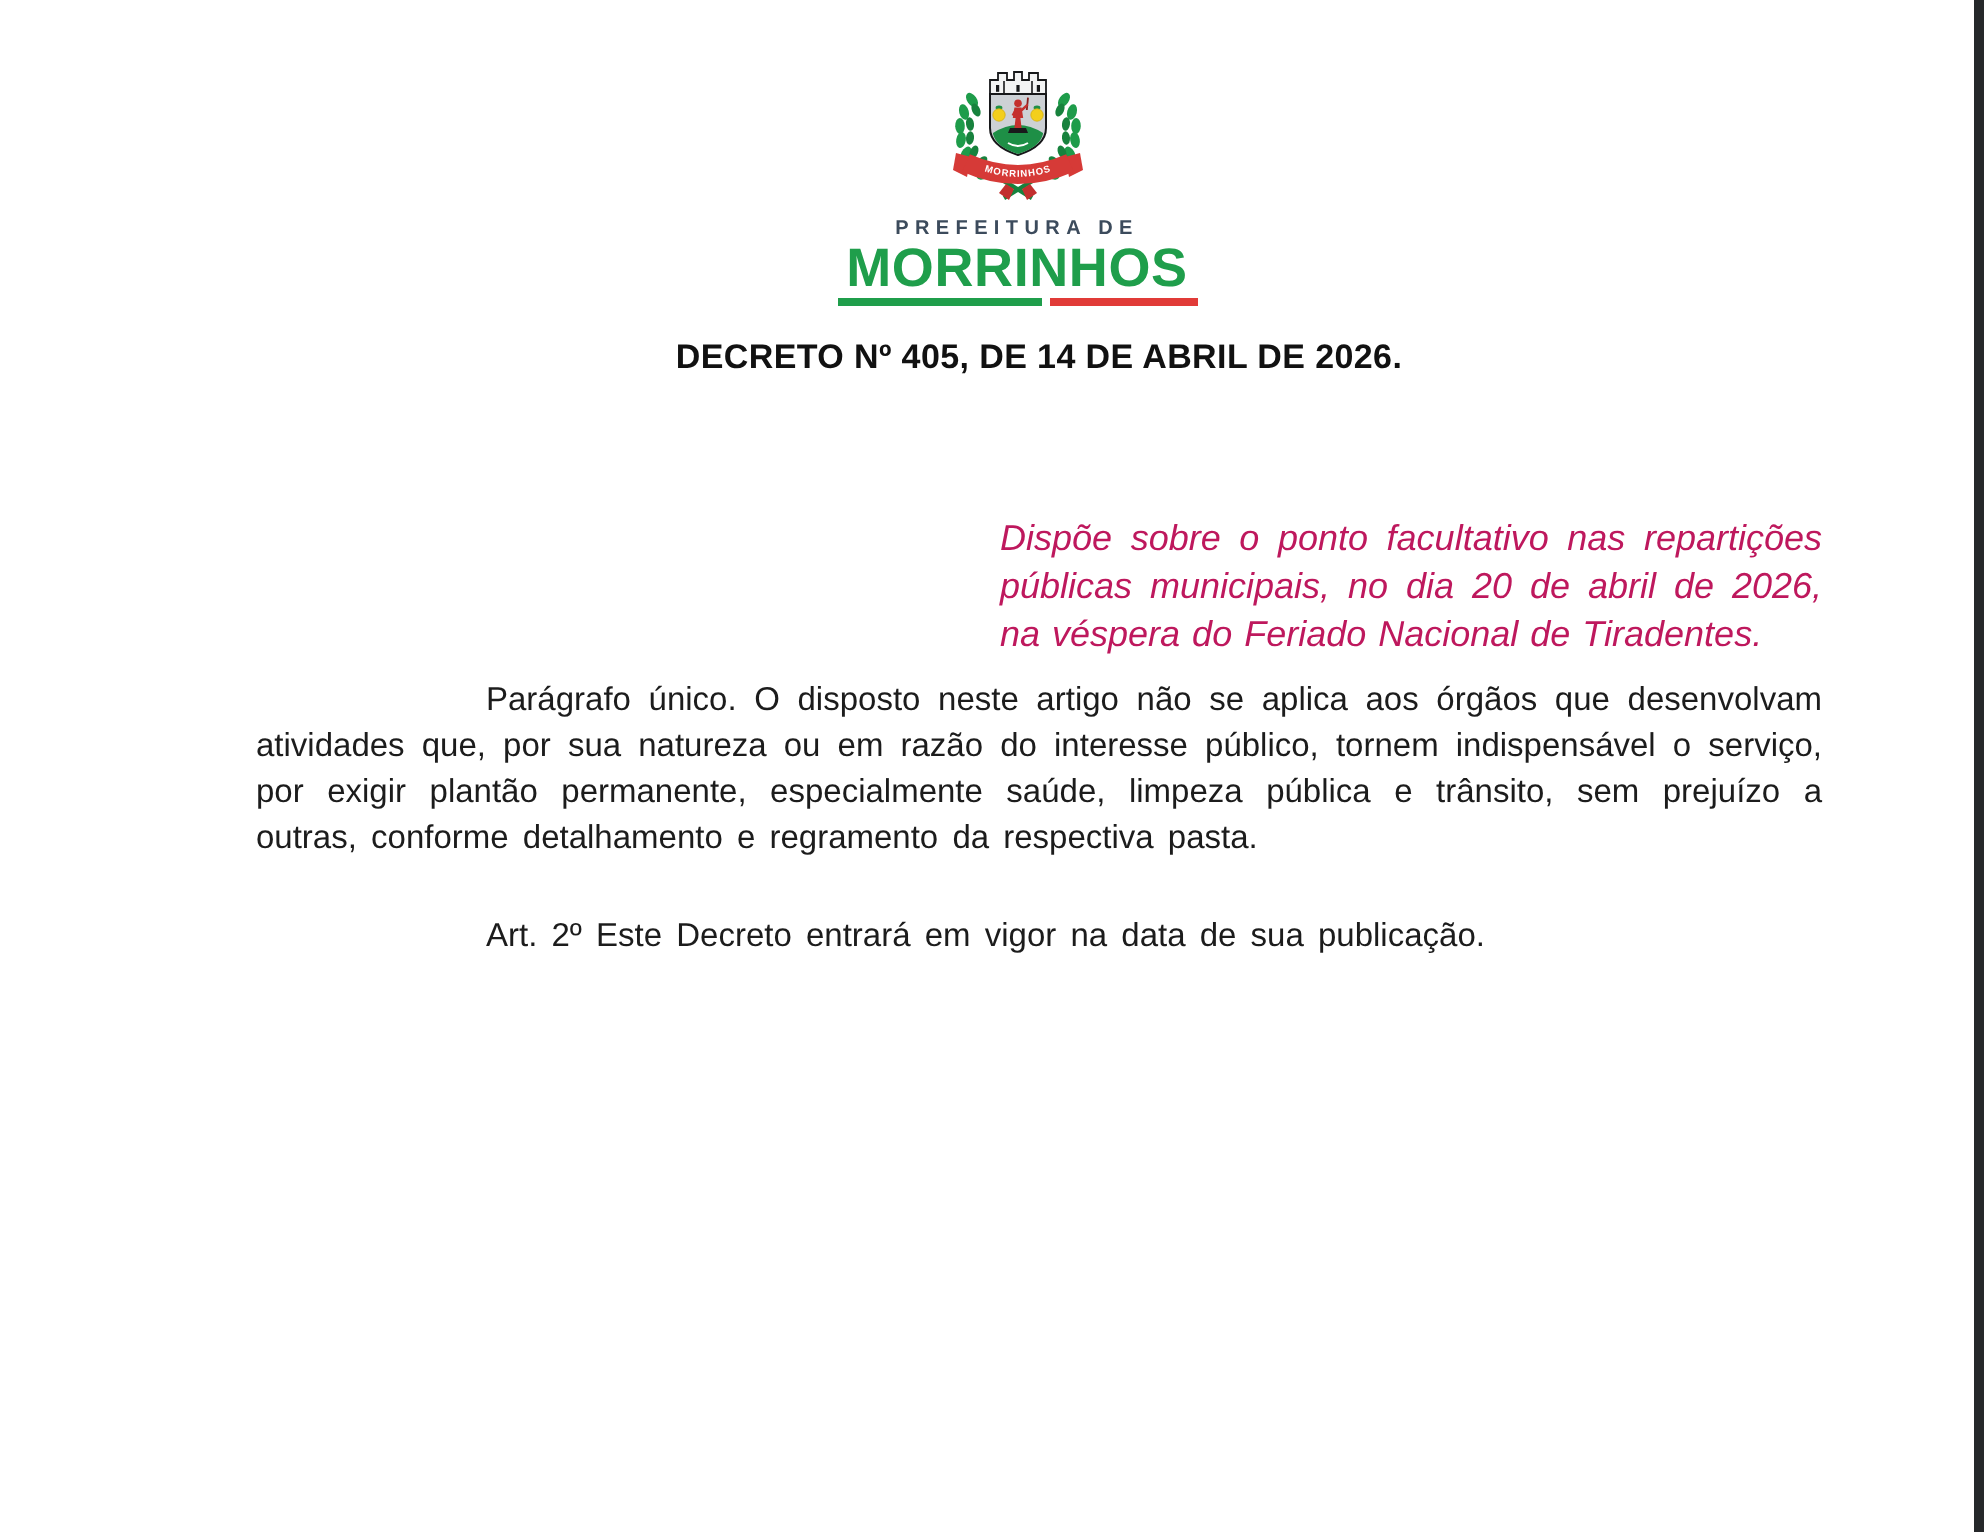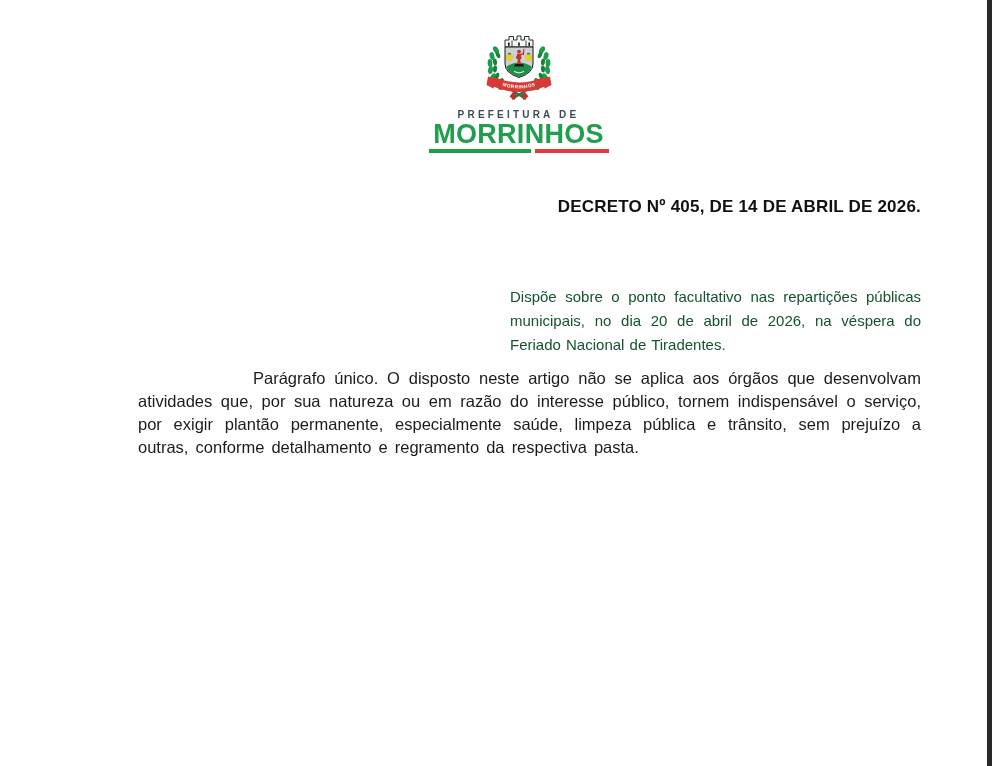--- a/index.html
+++ b/index.html
@@ -12,21 +12,21 @@
     color: #1b1b1b;
   }
 
   .edge-bar {
     position: absolute; top: 0; right: 0;
     width: 5px; height: 766px;
     background: #26282a;
   }
 
   .doc {
-    position: absolute; left: 138px; top: 0;
+    position: absolute; left: 128px; top: 0;
     width: 783px;
   }
 
   
   .logo { padding-top: 33px; text-align: center; margin-right: 22px; }
   .crest { display: block; margin: 0 auto; width: 72px; height: 74px; }
   .tagline {
     margin-top: 2px;
     font-size: 10px; line-height: 12px;
     font-weight: bold; letter-spacing: 3.2px;
@@ -37,32 +37,33 @@
     font-weight: bold; letter-spacing: 0.3px;
     color: #1f9e4b;
   }
   .underline { width: 180px; height: 3.5px; margin: 2px auto 0; display: flex; }
   .underline .seg-green { flex: 0 0 57%; background: #1f9e4b; }
   .underline .seg-gap   { flex: 0 0 4px; background: transparent; }
   .underline .seg-red   { flex: 1 1 auto; background: #e13b38; }
 
   
   .title {
-    margin-top: 44px;
-    text-align: right;
+    margin-top: 16px;
+    text-align: center;
     font-weight: bold; font-size: 17px; line-height: 20px;
     letter-spacing: 0.2px; color: #111;
   }
   .ementa {
     margin: 68px 0 0 372px;
     width: 411px;
     text-align: justify;
-    font-size: 15px; line-height: 24px;
+    font-style: italic;
+    font-size: 18px; line-height: 24px;
     word-spacing: 1px;
-    color: #14532d;
+    color: #be185d;
   }
   .para {
     text-align: justify;
     font-size: 16.5px; line-height: 23px;
     text-indent: 115px;
     word-spacing: 2.5px;
     color: #1c1c1c;
   }
   .preamble  { margin-top: 60px; }
   .decreta {
@@ -173,14 +174,15 @@
 
   <div class="title">DECRETO Nº 405, DE 14 DE ABRIL DE 2026.</div>
 
   <div class="ementa">Dispõe sobre o ponto facultativo nas repartições públicas municipais, no dia 20 de abril de 2026, na véspera do Feriado Nacional de Tiradentes.</div>
 
 
 
 
   <div class="para paragrafo">Parágrafo único. O disposto neste artigo não se aplica aos órgãos que desenvolvam atividades que, por sua natureza ou em razão do interesse público, tornem indispensável o serviço, por exigir plantão permanente, especialmente saúde, limpeza pública e trânsito, sem prejuízo a outras, conforme detalhamento e regramento da respectiva pasta.</div>
 
+  <div class="para art-2">Art. 2º Este Decreto entrará em vigor na data de sua publicação.</div>
 
 </div>
 
 </body></html>

